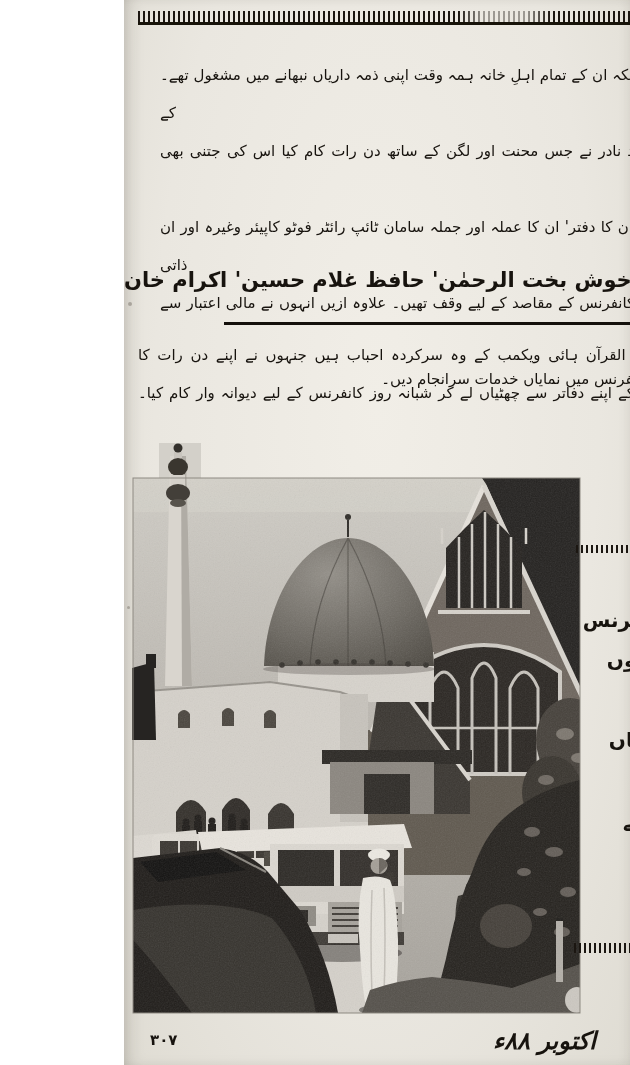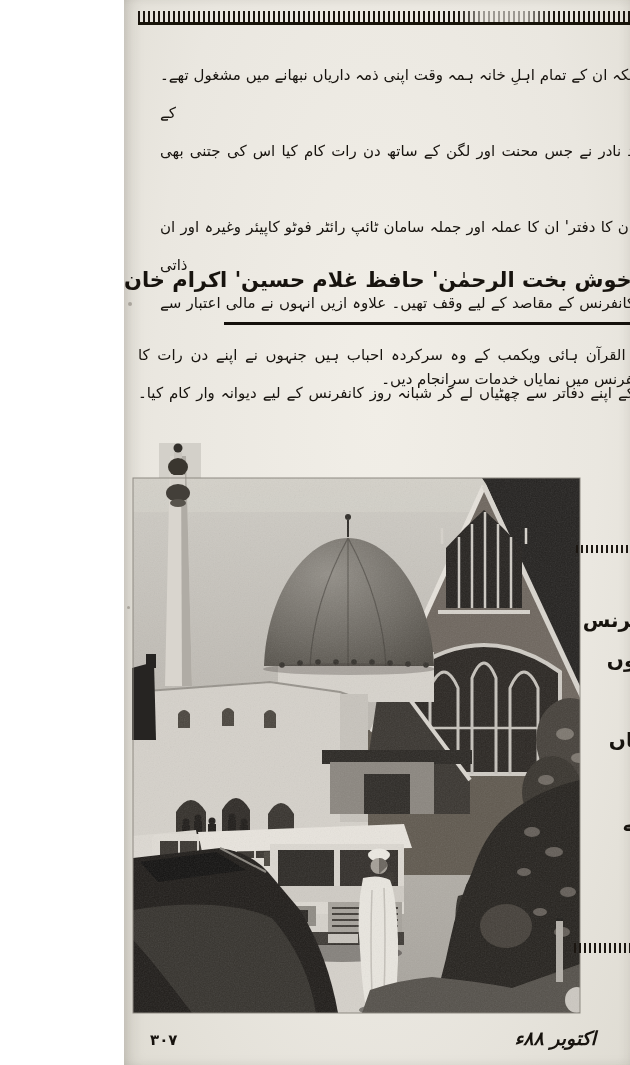--- a/index.html
+++ b/index.html
@@ -32,21 +32,21 @@
     position:absolute; left:0; top:268px; width:630px;
     font-size:21px; font-weight:bold; text-align:left; white-space:nowrap;
   }
   .heading-rule { position:absolute; left:100px; top:322px; width:492px; border-top:3px solid #14100b; }
   .photo-wrap { position:absolute; left:8px; top:440px; width:450px; height:575px; }
   .cap-bar-top { position:absolute; left:452px; top:545px; width:158px; height:8px; }
   .cap-bar-bottom { position:absolute; left:450px; top:943px; width:172px; height:10px; }
   .caption-col { position:absolute; left:448px; top:560px; width:176px; text-align:center; }
   .caption-line { font-size:20px; font-weight:bold; line-height:40px; white-space:nowrap; }
   .footer-page { position:absolute; left:26px; top:1031px; font-size:15px; font-weight:bold; letter-spacing:2px; }
-  .footer-date { position:absolute; right:34px; top:1027px; font-size:19px; font-weight:bold; font-style:italic; }
+  .footer-date { position:absolute; right:34px; top:1027px; font-size:24px; font-weight:bold; font-style:italic; }
   .speck { position:absolute; background:#a9a49c; border-radius:50%; }
 </style>
 </head>
 <body>
 
 <div class="page">
 
   <div class="top-rule"></div>
 
   <div class="para para1">

